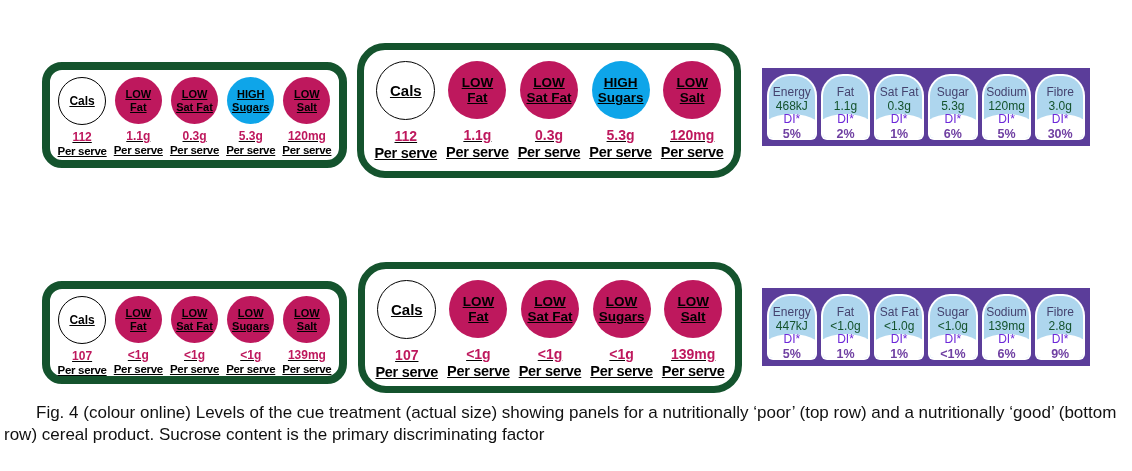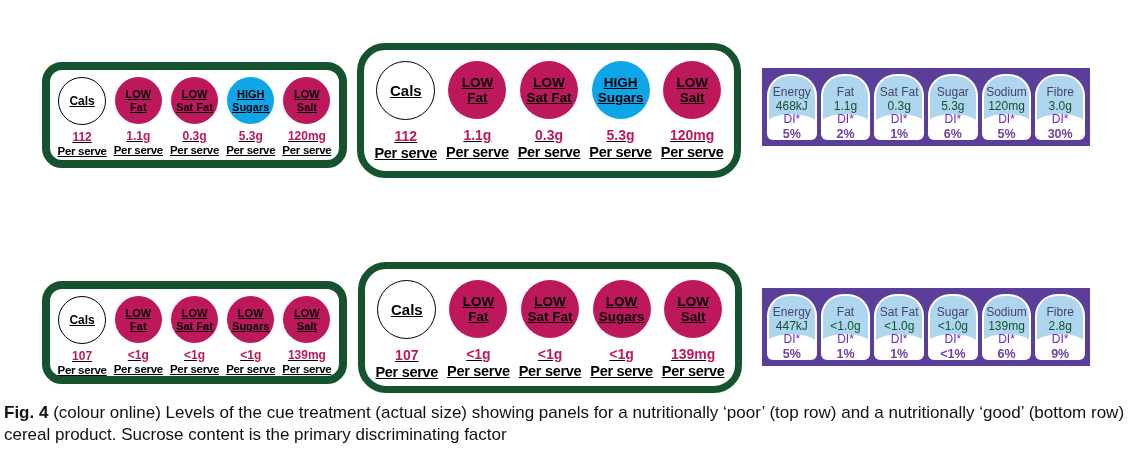--- a/index.html
+++ b/index.html
@@ -43,21 +43,21 @@
   
   .pos-tl-small-top{left:42px;top:62px;width:305px;height:106px;}
   .pos-tl-large-top{left:357px;top:43px;width:384px;height:135px;}
   .pos-di-top{left:762px;top:68px;}
   .pos-tl-small-bottom{left:42px;top:281px;width:305px;height:103px;}
   .pos-tl-large-bottom{left:358px;top:262px;width:384px;height:131px;}
   .pos-di-bottom{left:762px;top:288px;}
 
   
   .caption{position:absolute;left:4px;top:402px;width:1124px;font-size:17px;line-height:21.5px;color:#111;}
-  .caption .bold{font-weight:bold;}
+  .caption .bold{font-weight:normal;margin-left:32px;}
 </style>
 </head>
 <body>
 
 <div class="page">
 
   <div class="tl-panel small pos-tl-small-top">
     <div class="tl-col">
       <div class="circle cals">
         <span>Cals</span>

